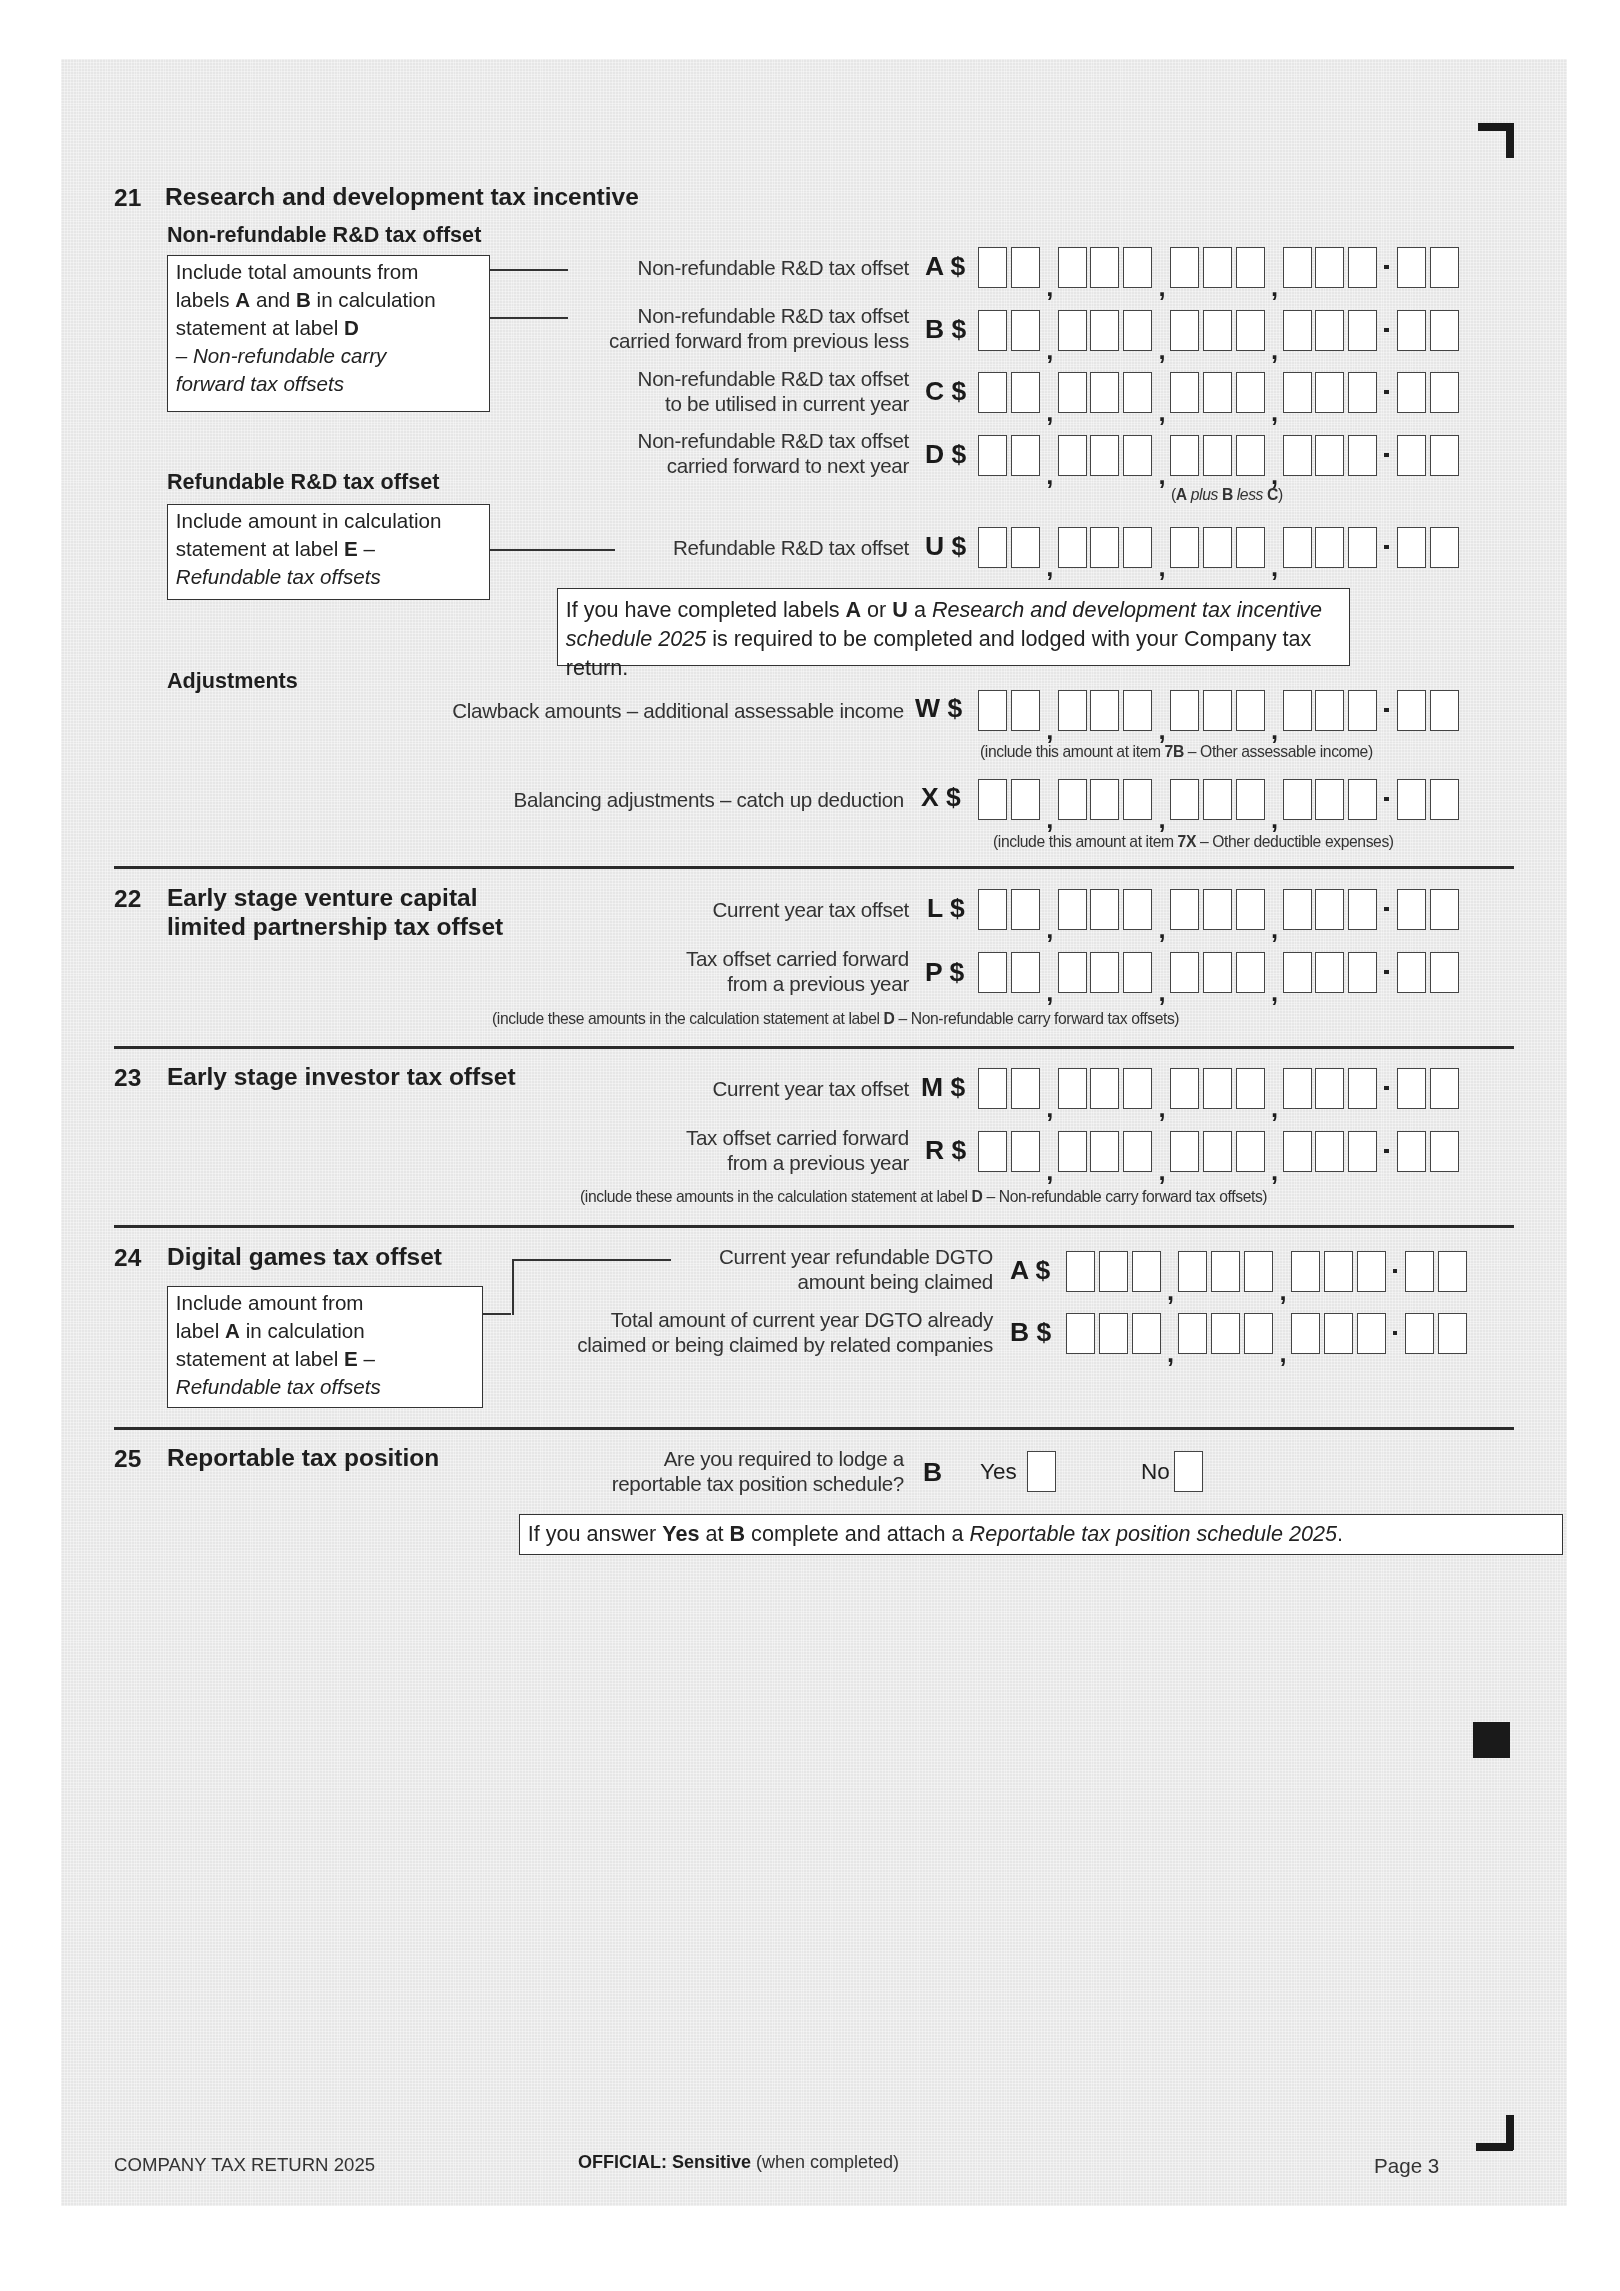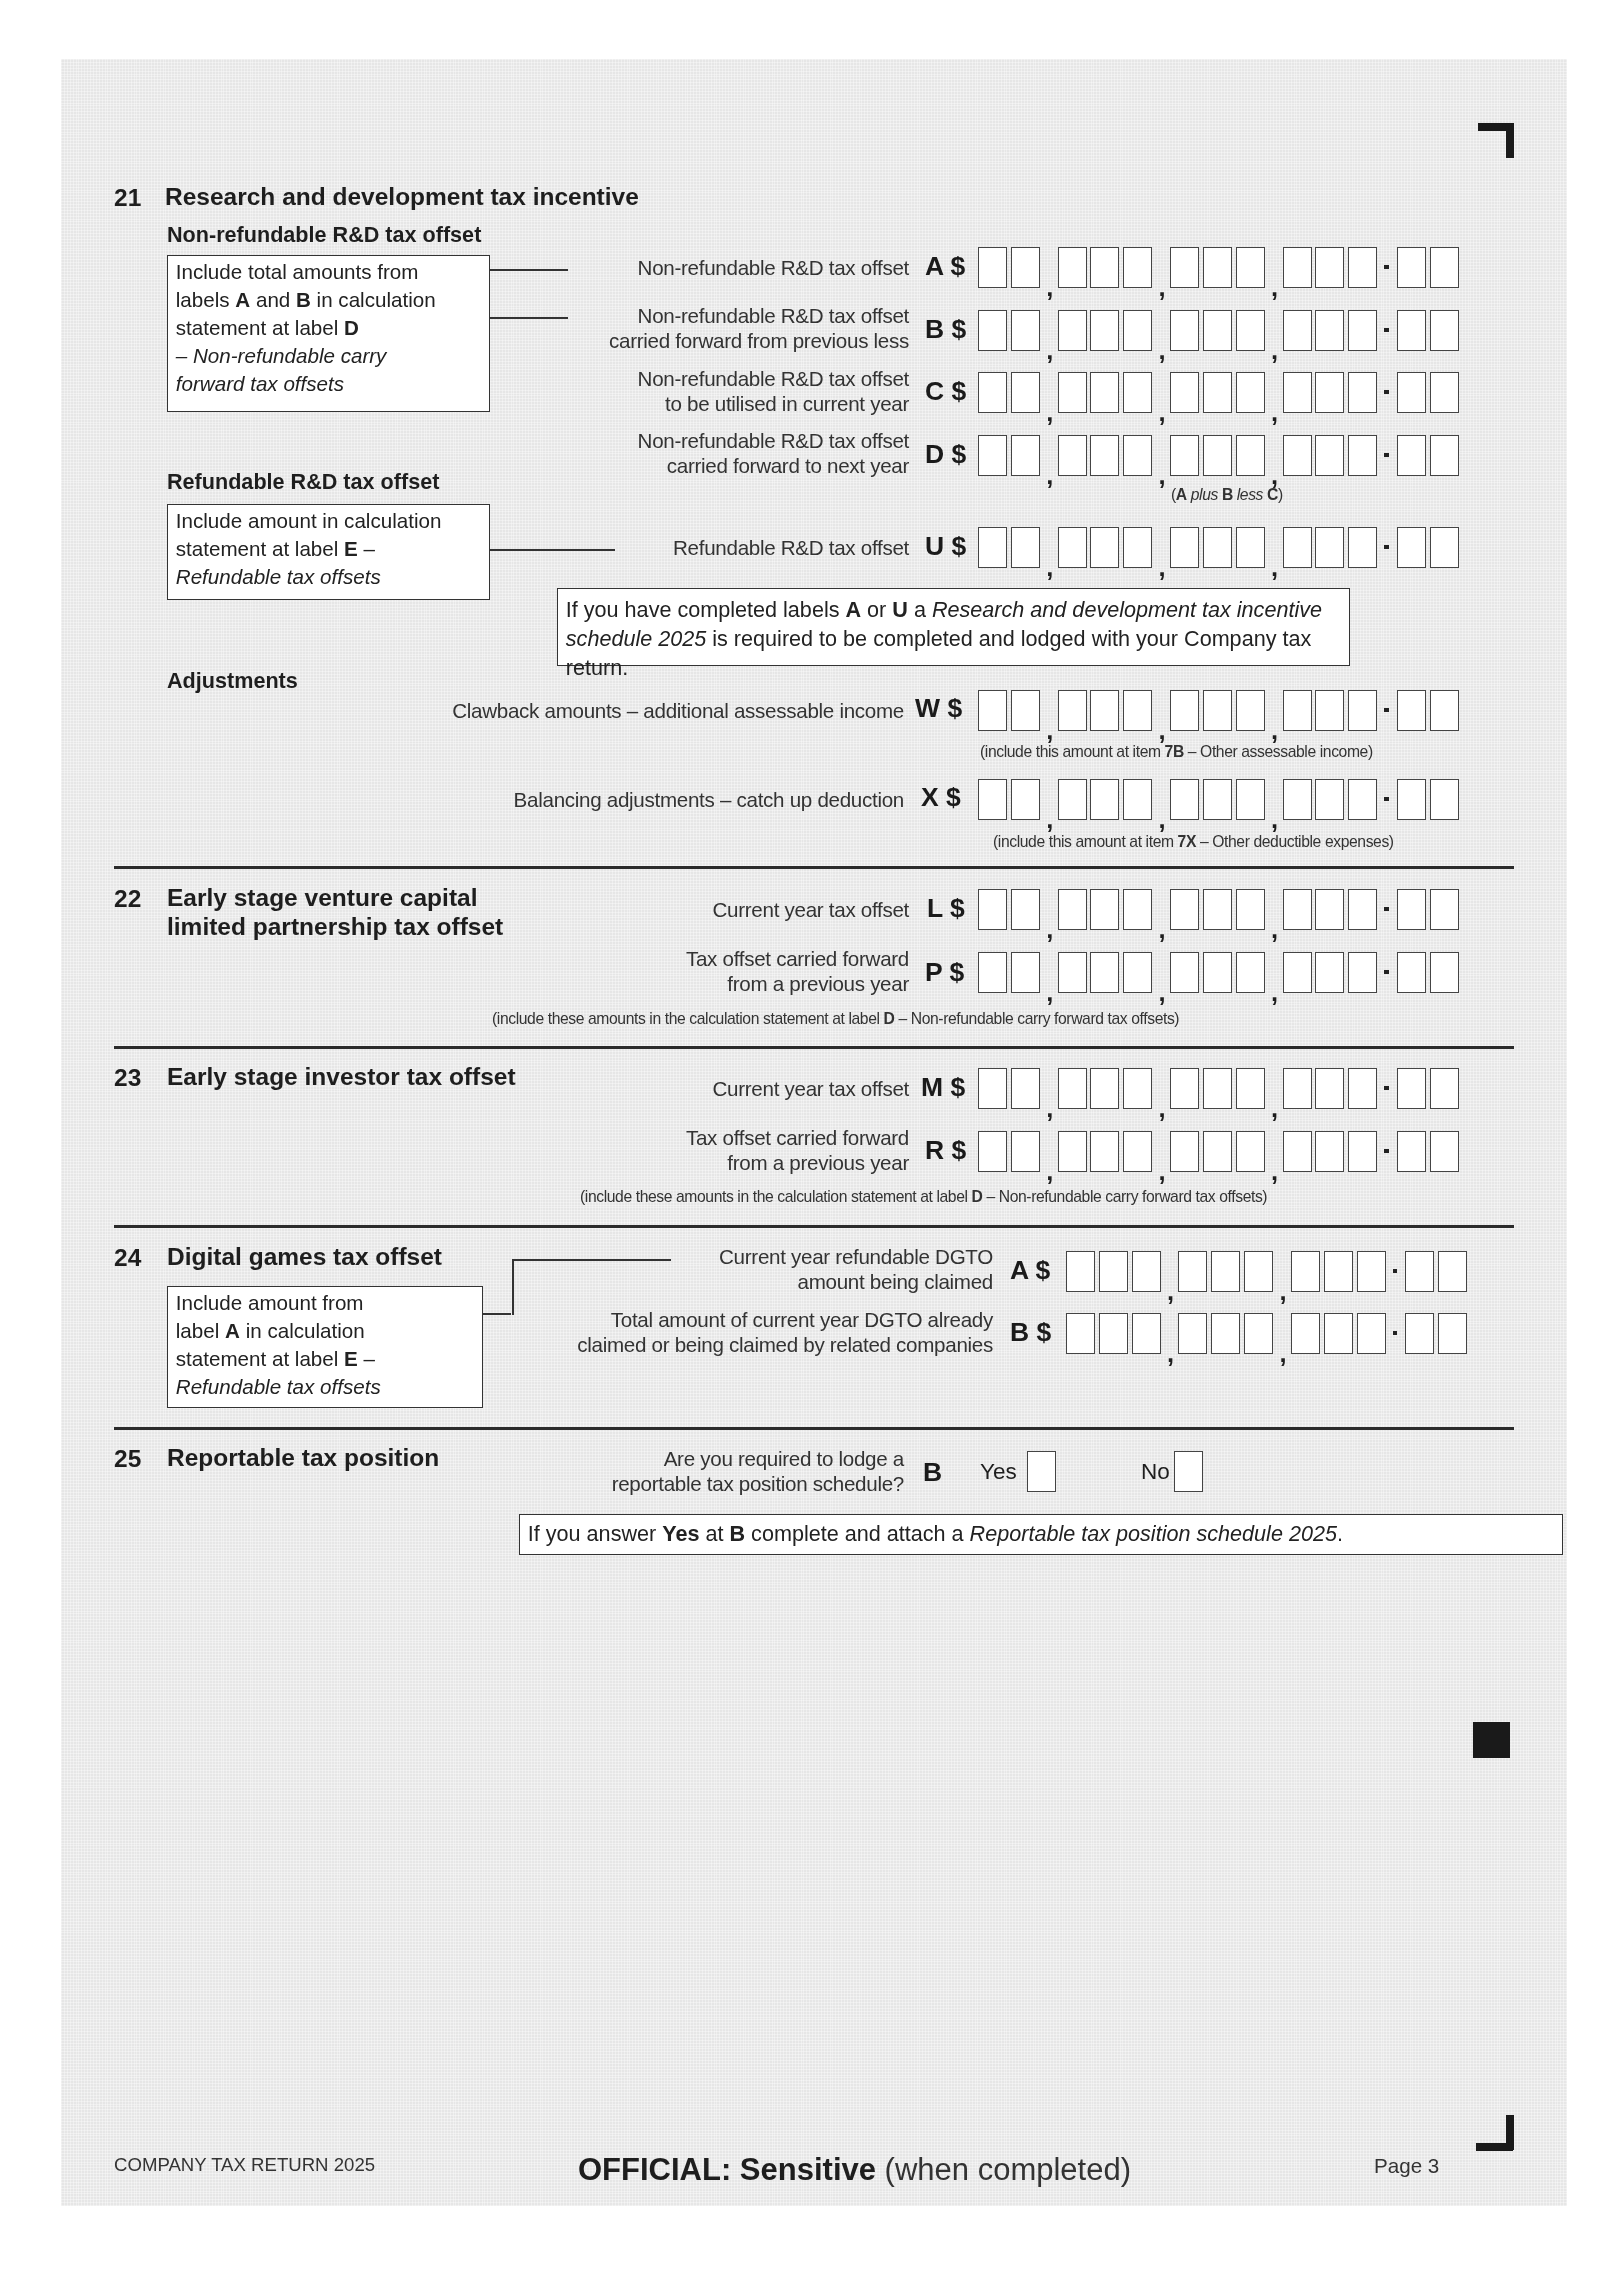--- a/index.html
+++ b/index.html
@@ -34,21 +34,21 @@
   }
   .sep-comma { width:11.8px; font-weight:bold; font-size:25.5px; line-height:19.6px; margin-right:2px; position:relative; top:9.8px; text-align:center; }
   .sep-dot { width:9.8px; height:41px; position:relative; margin-right:5.9px; }
   .sep-dot::after { content:""; position:absolute; left:2.9px; top:17.6px; width:4.9px; height:4.9px; background:#222; }
   .hint { position:absolute; font-size:15.7px; color:#333; letter-spacing:-0.4px; white-space:nowrap; }
   .rule { position:absolute; height:2.9px; background:#2a2a2a; }
   .line { position:absolute; height:1.5px; background:#333; }
   .vline { position:absolute; width:1.5px; background:#333; }
   .yn-box { width:29px; height:41px; background:#fff; border:1.5px solid #444; box-sizing:border-box; display:inline-block; vertical-align:middle; }
   .footer-left { font-size:18.6px; color:#333; }
-  .footer-center { font-size:31px; }
+  .footer-center { font-size:18px; }
   .footer-right { font-size:20.6px; color:#333; }
   .crop { position:absolute; background:#1a1a1a; }
 </style>
 </head>
 <body>
 
 <div class="page"></div>
 
 <div class="crop" style="left:1478px;top:123px;width:35px;height:7.8px;"></div>
 <div class="crop" style="left:1506px;top:123px;width:7.8px;height:35px;"></div>

